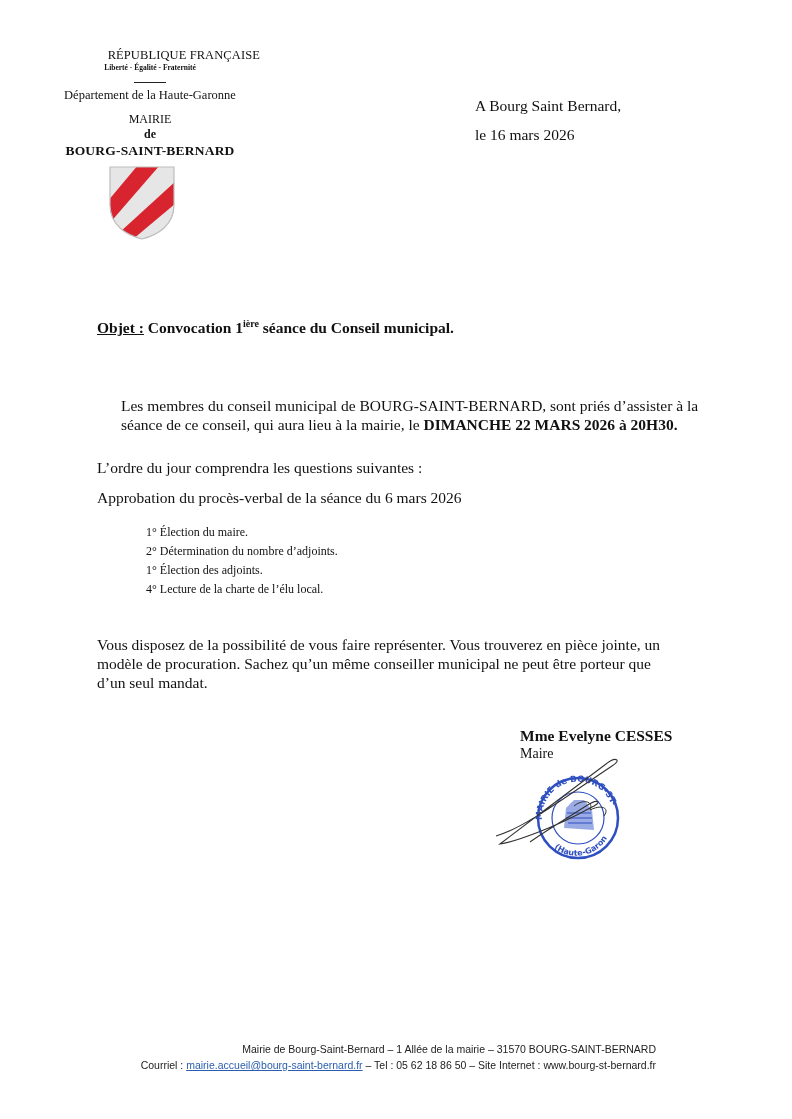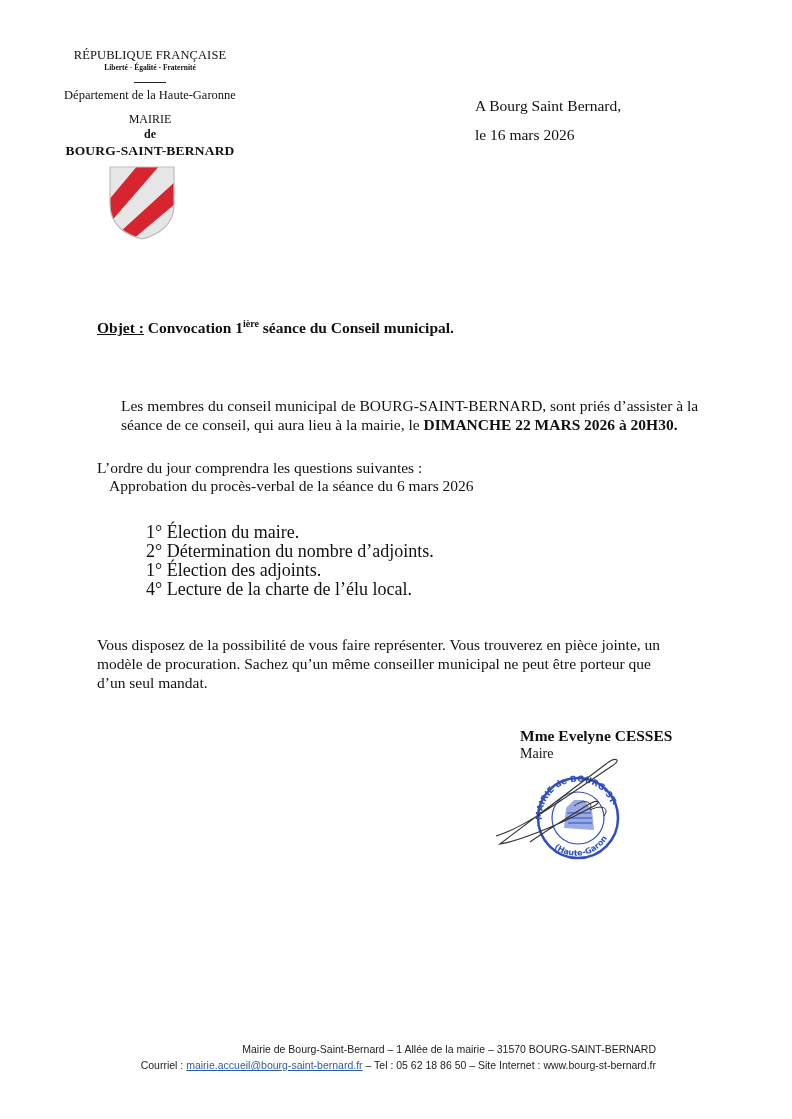--- a/index.html
+++ b/index.html
@@ -1,38 +1,38 @@
 <!DOCTYPE html>
 <html><head>
   <meta charset="utf-8">
   <style>
     html, body { margin: 0; padding: 0; background: #ffffff; }
     body { width: 792px; height: 1119px; position: relative; overflow: hidden; color: #111; }
 
     .header-left { position: absolute; left: 40px; top: 48px; width: 220px; text-align: center; font-family: "Liberation Serif", serif; }
-    .rep { font-size: 12.5px; letter-spacing: 0.1px; line-height: 15px; }
+    .rep { font-size: 12.5px; letter-spacing: 0.1px; line-height: 15px; text-align: right; }
     .devise { font-size: 7.5px; font-weight: bold; line-height: 10px; }
     .rule { width: 32px; height: 1px; background: #222; margin: 9px auto 4px; }
     .dept { font-size: 12.5px; line-height: 16px; }
     .mairie { font-size: 12px; margin-top: 8px; line-height: 16px; }
     .de { font-size: 12px; font-weight: bold; line-height: 15px; }
     .commune { font-size: 13.5px; font-weight: bold; line-height: 17px; letter-spacing: 0.2px; }
     .shield { position: absolute; left: 108px; top: 165px; width: 68px; height: 76px; }
 
     .place-date { position: absolute; left: 475px; top: 91px; font-family: "Liberation Serif", serif; font-size: 15.5px; line-height: 29px; }
 
     .objet { position: absolute; left: 97px; top: 319px; font-family: "Liberation Serif", serif; font-size: 15.5px; font-weight: bold; }
     .objet .lbl { text-decoration: underline; }
     .objet sup { font-size: 10px; vertical-align: 6px; line-height: 0; }
 
     .body-text { position: absolute; left: 97px; font-family: "Liberation Serif", serif; font-size: 15.5px; line-height: 19px; width: 620px; }
     .p1 { top: 396px; margin-left: 24px; }
     .p2 { top: 458px; }
-    .p3 { top: 476px; margin-left: 12px; }
-    .agenda { position: absolute; left: 146px; top: 523px; font-family: "Liberation Serif", serif; font-size: 18px; line-height: 19px; margin: 0; padding: 0; list-style: none; }
+    .p3 { top: 488px; }
+    .agenda { position: absolute; left: 146px; top: 523px; font-family: "Liberation Serif", serif; font-size: 12px; line-height: 19px; margin: 0; padding: 0; list-style: none; }
     .p4 { top: 635px; }
 
     .sign-name { position: absolute; left: 520px; top: 727px; font-family: "Liberation Serif", serif; font-size: 15.5px; font-weight: bold; }
     .sign-title { position: absolute; left: 520px; top: 746px; font-family: Liberation Serif, serif; font-size: 14px; }
     .stamp { position: absolute; left: 494px; top: 758px; width: 136px; height: 110px; }
 
     .footer { position: absolute; left: 0; width: 656px; top: 1041px; text-align: right; font-family: "Liberation Sans", sans-serif; font-size: 10.5px; line-height: 16px; color: #222; }
     .footer a { color: #2a5db0; text-decoration: underline; }
   </style>
 </head>

